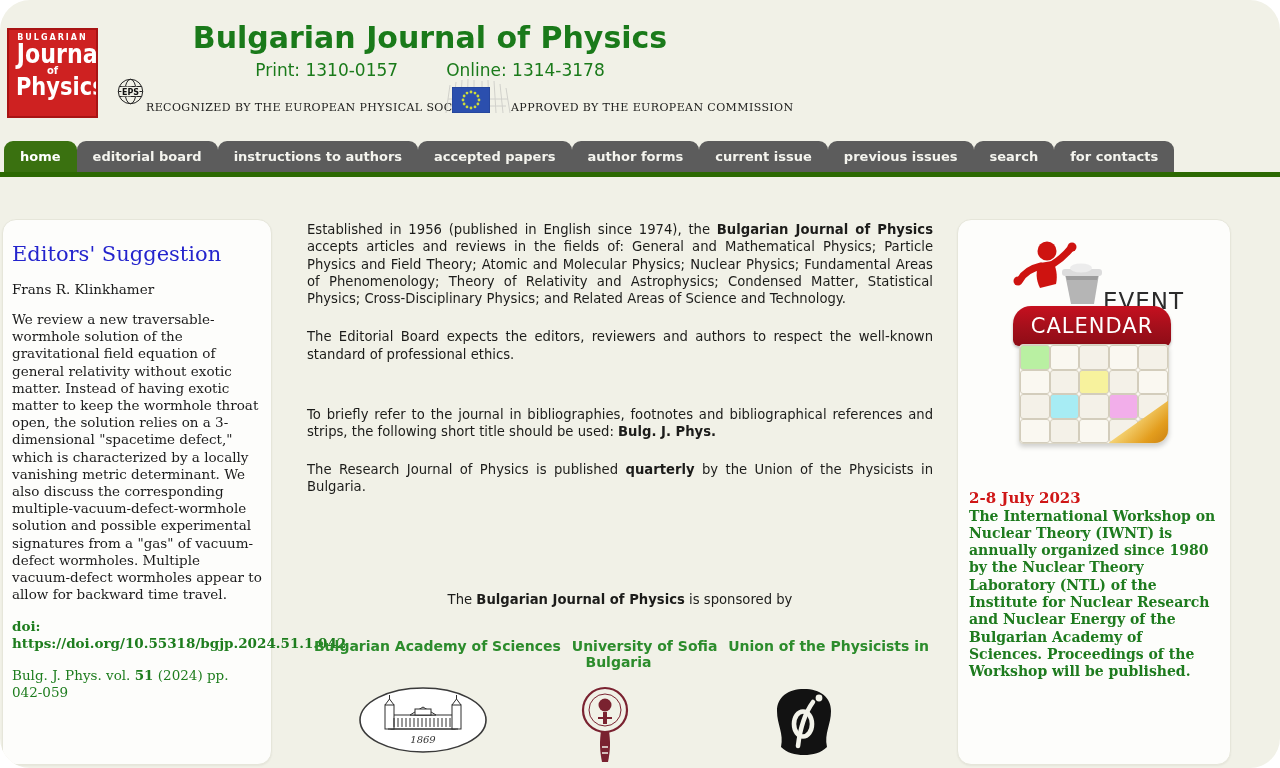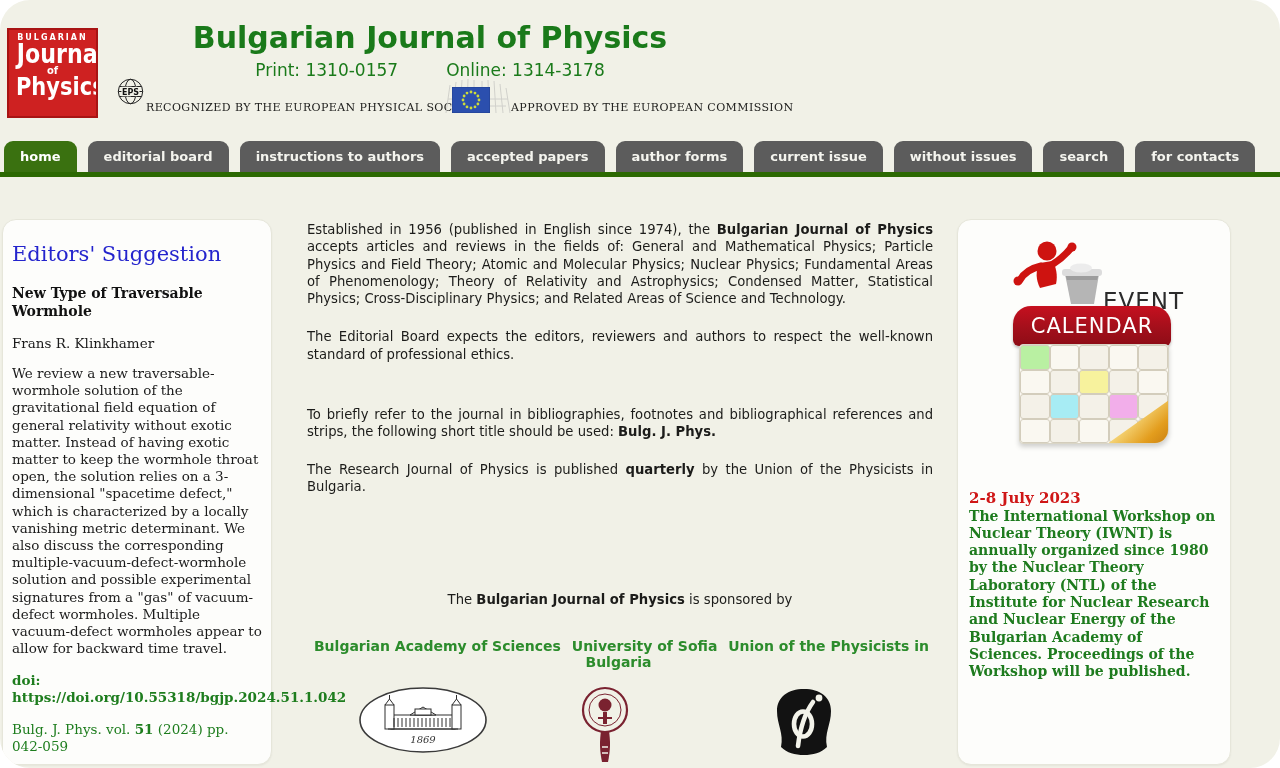--- a/index.html
+++ b/index.html
@@ -27,21 +27,21 @@
   .issn-row { display:flex; justify-content:center; gap:48px; margin-top:5px;
               font-size:17px; color:#1a7a1a; }
   .eps-icon { position:absolute; left:117px; top:78px; }
   .recognized { position:absolute; left:146px; top:101px; font-family:"DejaVu Serif", serif;
                 font-size:11px; letter-spacing:0.4px; color:#21211f; }
   .eu-sketch { position:absolute; left:444px; top:79px; opacity:0.75; }
   .eu-flag { position:absolute; left:452px; top:87px; }
   .approved { position:absolute; left:511px; top:101px; font-family:"DejaVu Serif", serif;
               font-size:11px; letter-spacing:0.4px; color:#21211f; }
   
-  .nav { position:absolute; left:4px; top:141px; display:flex; gap:11px; align-items:flex-end; }
+  .nav { position:absolute; left:4px; top:141px; display:flex; gap:0; align-items:flex-end; }
   .tab {
     height:31px; line-height:31px; padding:0 16px;
     background:#5c5c5c; color:#f4f4ee;
     font-size:13px; font-weight:bold;
     border-radius:9px 9px 0 0; cursor:pointer; white-space:nowrap;
   }
   .tab.active { background:#3a7110; color:#ffffff; }
   .nav-bar { position:absolute; left:0; top:172px; width:1280px; height:5px; background:#2c6902; }
   
   .card {
@@ -169,29 +169,28 @@
   </span>
   <div class="approved">APPROVED BY THE EUROPEAN COMMISSION</div>
 
   <div class="nav">
       <div class="tab active">home</div>
       <div class="tab">editorial board</div>
       <div class="tab">instructions to authors</div>
       <div class="tab">accepted papers</div>
       <div class="tab">author forms</div>
       <div class="tab">current issue</div>
-      <div class="tab">without issues</div>
+      <div class="tab">previous issues</div>
       <div class="tab">search</div>
       <div class="tab">for contacts</div>
     </div>
   <div class="nav-bar"></div>
 
   <div class="card left-card">
     <div class="sugg-heading">Editors' Suggestion</div>
-    <div class="sugg-title">New Type of Traversable Wormhole</div>
     <div class="sugg-author">Frans R. Klinkhamer</div>
     <div class="sugg-abstract">We review a new traversable-wormhole solution of the gravitational field equation of general relativity without exotic matter. Instead of having exotic matter to keep the wormhole throat open, the solution relies on a 3-dimensional "spacetime defect," which is characterized by a locally vanishing metric determinant. We also discuss the corresponding multiple-vacuum-defect-wormhole solution and possible experimental signatures from a "gas" of vacuum-defect wormholes. Multiple vacuum-defect wormholes appear to allow for backward time travel.</div>
     <div class="sugg-doi">
       <span>doi:</span><br>
       <span class="doi-url">https://doi.org/10.55318/bgjp.2024.51.1.042</span>
     </div>
     <div class="sugg-cite">
       <span>Bulg. J. Phys. vol. </span><b>51</b><span> (2024) pp. 042-059</span>
     </div>
   </div>

